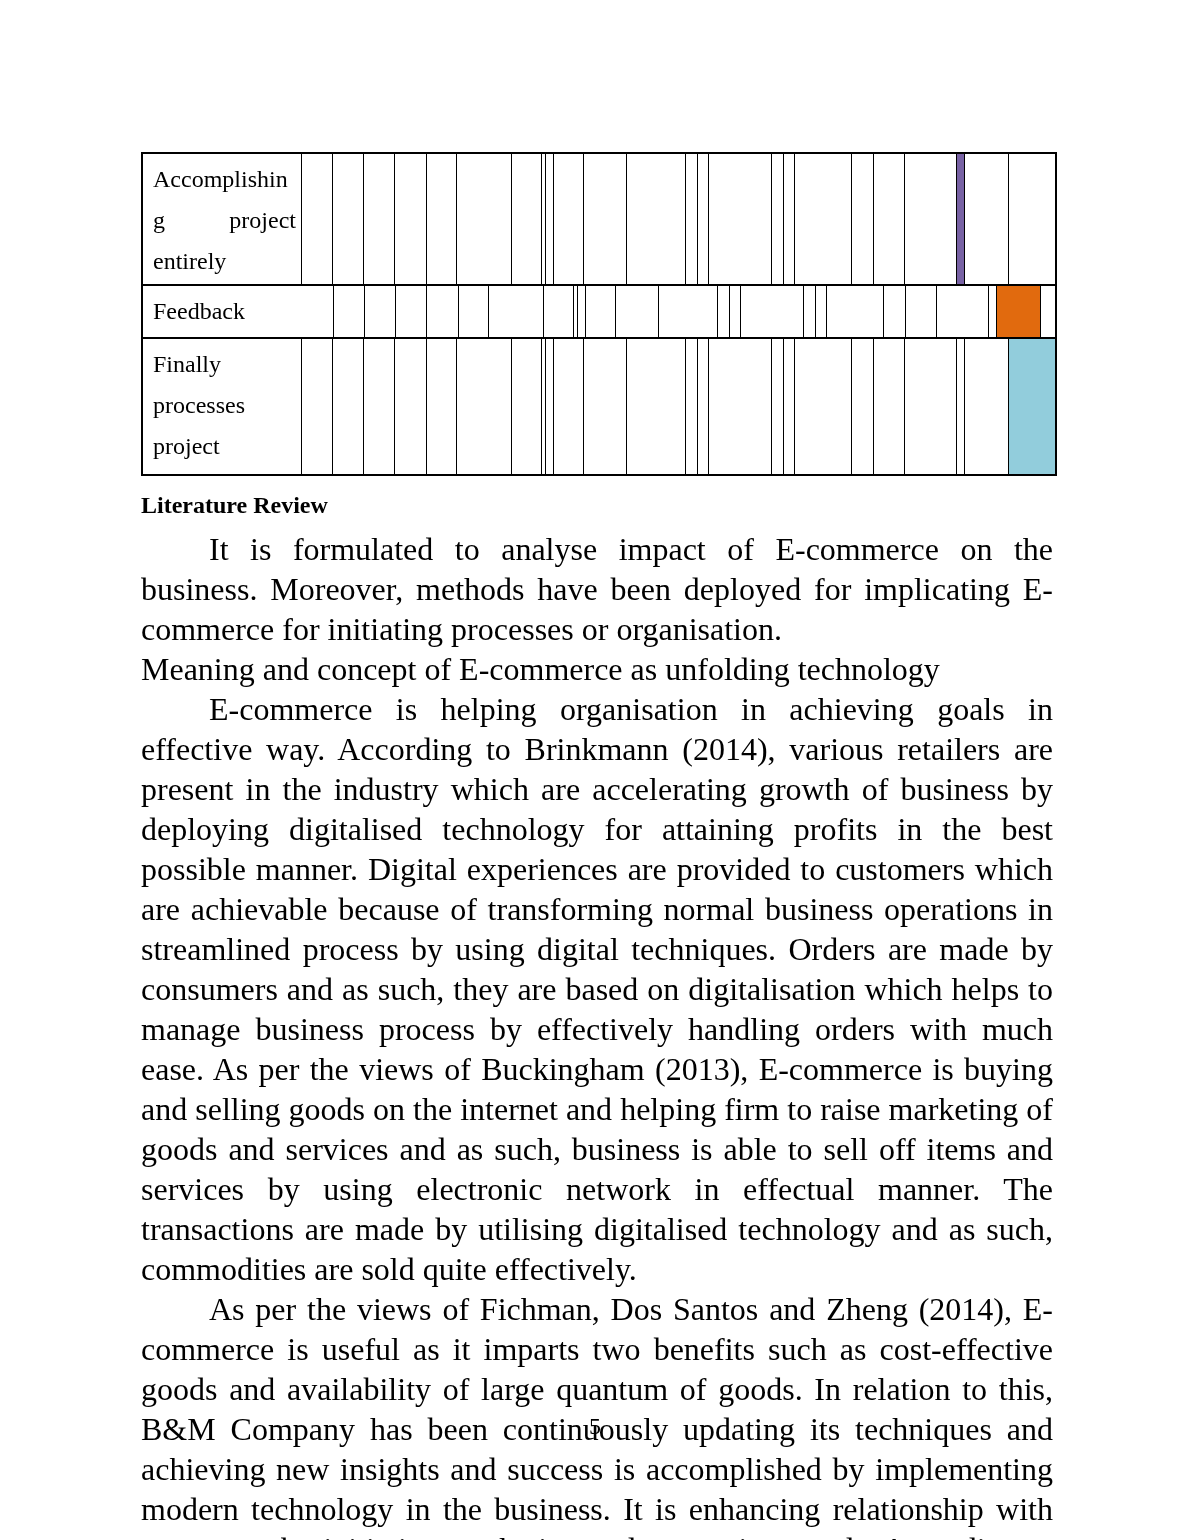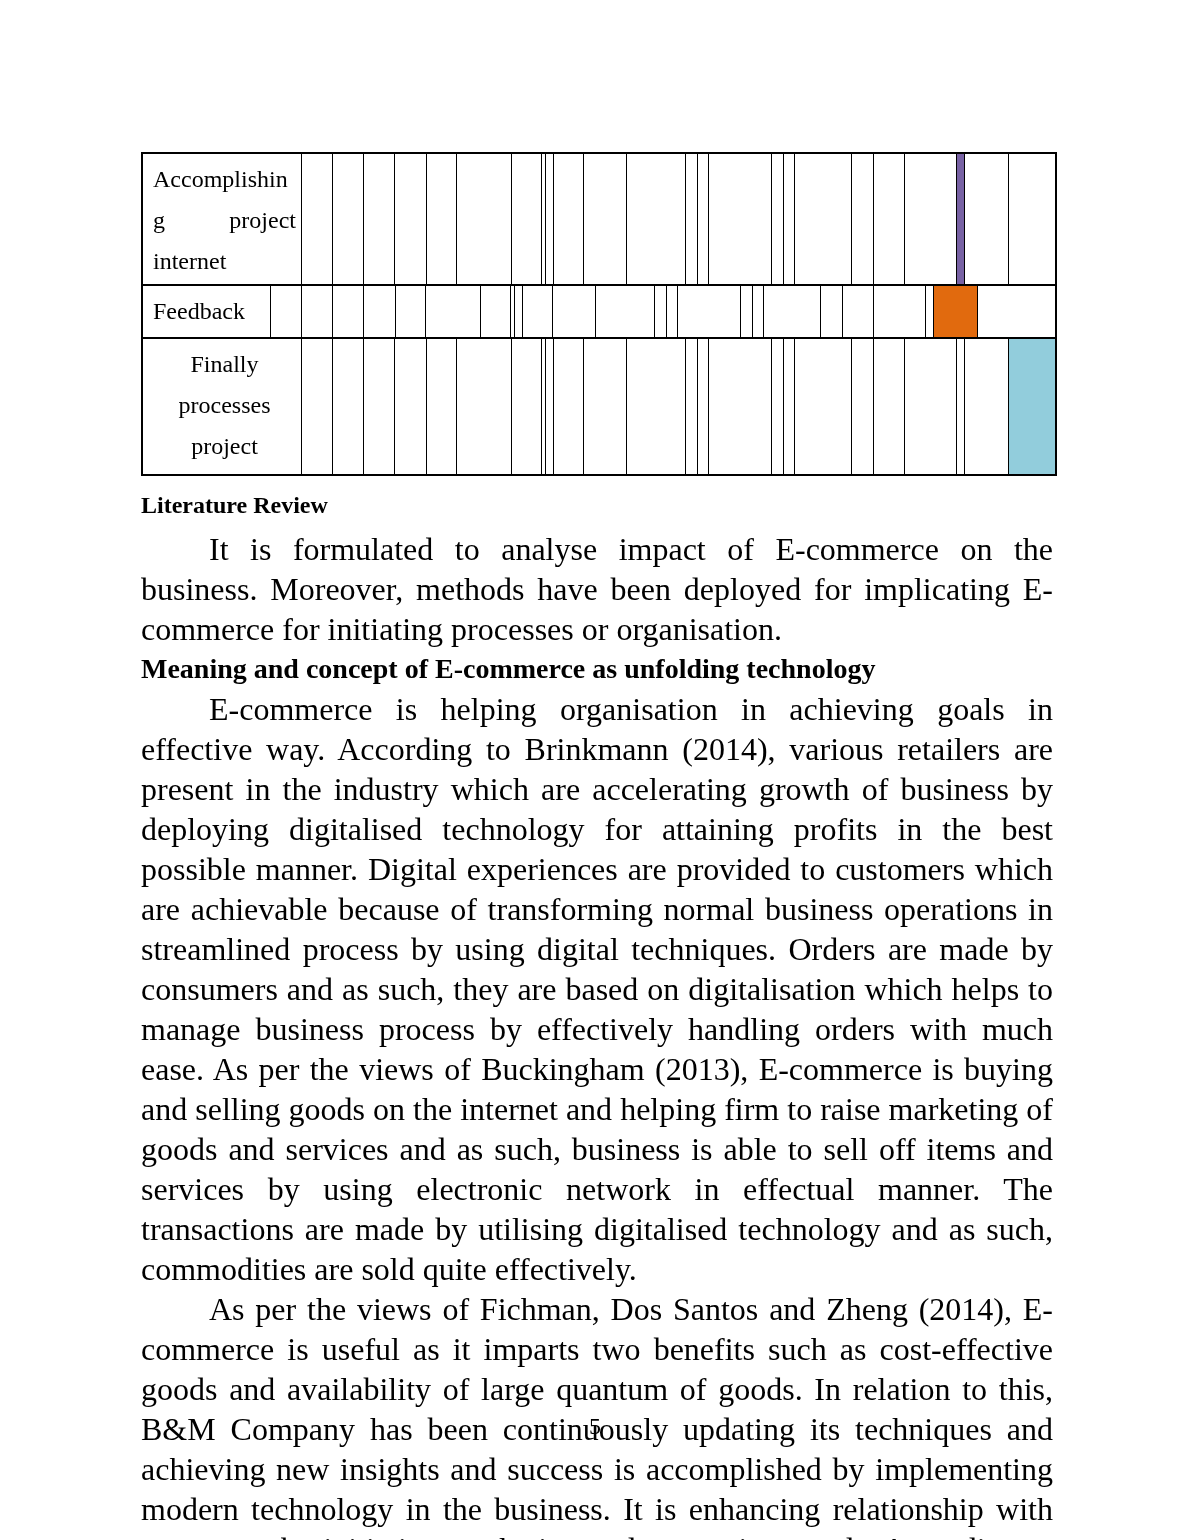--- a/index.html
+++ b/index.html
@@ -16,21 +16,21 @@
   .content {
     position: absolute;
     left: 141px;
     top: 152px;
     width: 912px;
   }
 
   
   .gantt { border: 2px solid #000; width: 916px; }
   .g-row { display: flex; border-bottom: 2px solid #000; }
-  .g-row:last-child { border-bottom: none; text-align: center; }
+  .g-row:last-child { border-bottom: none; }
   .g-label {
     flex: 0 0 auto;
     border-right: 1px solid #000;
     padding: 5px 5px 0 10px;
     font-size: 24px;
     line-height: 41px;
   }
   .g-line.spread { display: flex; justify-content: space-between; }
   .g-cell { flex: 0 0 auto; border-right: 1px solid #000; height: 100%; }
   .g-cell:last-child { border-right: none; }
@@ -43,22 +43,22 @@
     margin: 12px 0 7px 0;
   }
   .para {
     font-size: 32px;
     line-height: 40px;
     text-align: justify;
     text-indent: 68px;
   }
   .para.continued { text-align-last: justify; }
   .subsection-title {
-    font-size: 28px;
-    font-weight: bold;
+    font-size: 32px;
+    font-weight: normal;
     line-height: 40px;
   }
   .page-number {
     position: absolute;
     top: 1406px;
     left: 0;
     width: 100%;
     text-align: center;
     font-size: 24px;
     line-height: 40px;
@@ -71,21 +71,21 @@
   <div class="content">
 
     <div class="gantt">
         <div class="g-row" style="height: 132px;">
           <div class="g-label" style="width: 159px;">
             <div class="g-line"><span>Accomplishin</span></div>
             <div class="g-line spread">
               <span>g</span>
               <span>project</span>
             </div>
-            <div class="g-line"><span>internet</span></div>
+            <div class="g-line"><span>entirely</span></div>
           </div>
           <div class="g-cell" style="width: 31px;"></div>
           <div class="g-cell" style="width: 31px;"></div>
           <div class="g-cell" style="width: 31px;"></div>
           <div class="g-cell" style="width: 32px;"></div>
           <div class="g-cell" style="width: 30px;"></div>
           <div class="g-cell" style="width: 55px;"></div>
           <div class="g-cell" style="width: 30px;"></div>
           <div class="g-cell" style="width: 4px;"></div>
           <div class="g-cell" style="width: 8px;"></div>
@@ -99,21 +99,21 @@
           <div class="g-cell" style="width: 11px;"></div>
           <div class="g-cell" style="width: 57px;"></div>
           <div class="g-cell" style="width: 22px;"></div>
           <div class="g-cell" style="width: 31px;"></div>
           <div class="g-cell" style="width: 52px;"></div>
           <div class="g-cell" style="width: 8px; background: rgb(120, 98, 164);"></div>
           <div class="g-cell" style="width: 44px;"></div>
           <div class="g-cell" style="width: 46px;"></div>
         </div>
         <div class="g-row" style="height: 53px;">
-          <div class="g-label" style="width: 128px;">
+          <div class="g-label" style="width: 191px;">
             <div class="g-line"><span>Feedback</span></div>
           </div>
           <div class="g-cell" style="width: 31px;"></div>
           <div class="g-cell" style="width: 31px;"></div>
           <div class="g-cell" style="width: 31px;"></div>
           <div class="g-cell" style="width: 32px;"></div>
           <div class="g-cell" style="width: 30px;"></div>
           <div class="g-cell" style="width: 55px;"></div>
           <div class="g-cell" style="width: 30px;"></div>
           <div class="g-cell" style="width: 4px;"></div>

